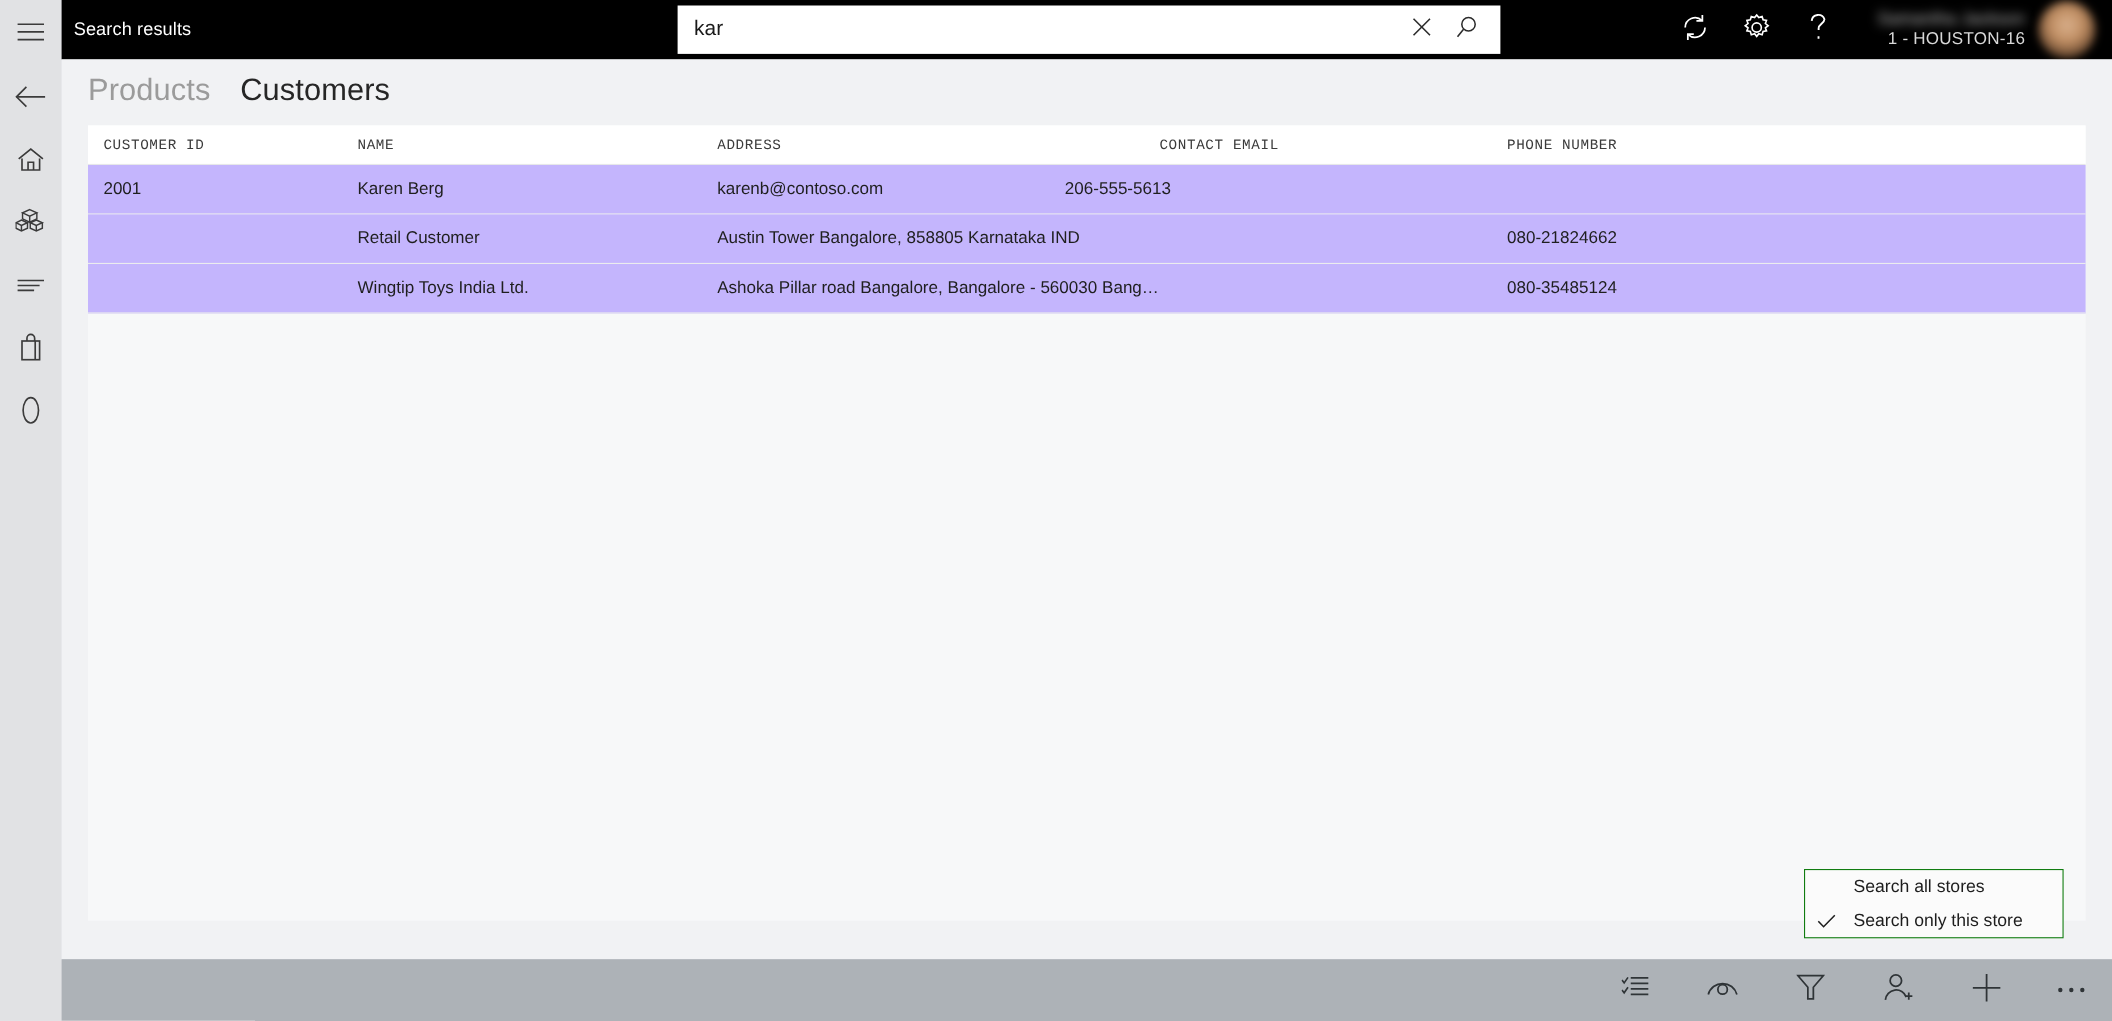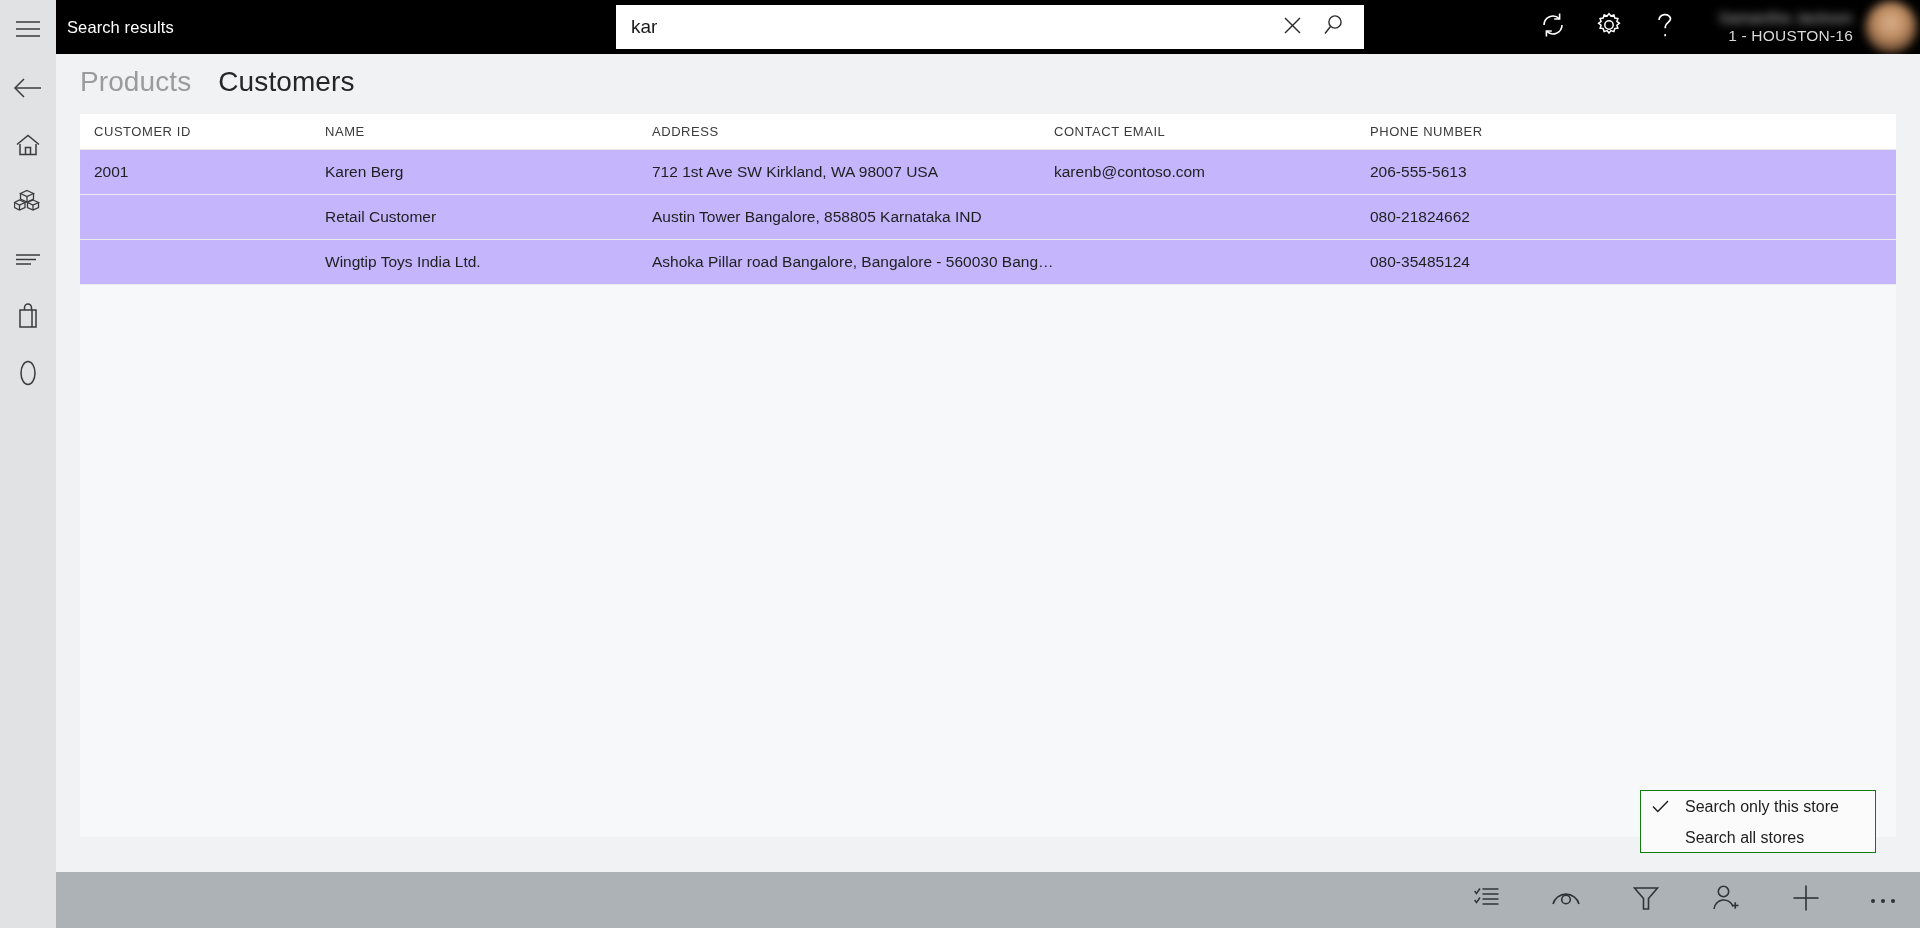--- a/index.html
+++ b/index.html
@@ -50,21 +50,21 @@
   }
   .searchwrap input::placeholder { color:#8a8a8a; }
   .sb-icon {
     width:42px; height:44px;
     display:flex; align-items:center; justify-content:center;
     cursor:pointer;
   }
   .sb-icon.last { margin-right:9px; }
 
   .topright {
-    position:absolute; right:0; top:0; height:54px;
+    position:absolute; right:12px; top:0; height:54px;
     display:flex; align-items:center;
   }
   .tr-icon {
     width:56px; height:54px;
     display:flex; align-items:center; justify-content:center;
     cursor:pointer;
   }
   .tr-user {
     height:54px; width:172px;
     display:flex; flex-direction:column; align-items:flex-end;
@@ -114,21 +114,21 @@
     background:#f7f8f9;
   }
   .grid-head {
     display:flex; height:36px; align-items:center;
     background:#fff;
     border-bottom:1px solid #e6e7e9;
   }
   .grid-head .cell {
     font-size:13px; color:#3b3b3b;
     letter-spacing:.55px; text-transform:uppercase;
-    white-space:nowrap; overflow:hidden;
+    white-space:nowrap; overflow:hidden;font-family:Liberation Mono, monospace;
   }
   .row {
     display:flex; height:45px; align-items:center;
     background:#c4b5fd;
     border-bottom:1px solid #ebecee;
     cursor:pointer;
   }
   .row .cell {
     font-size:15.5px; color:#1f1f1f;
     white-space:nowrap; overflow:hidden; text-overflow:ellipsis;
@@ -335,21 +335,20 @@
         <div class="cell c0">CUSTOMER ID</div>
         <div class="cell c1">NAME</div>
         <div class="cell c2">ADDRESS</div>
         <div class="cell c3">CONTACT EMAIL</div>
         <div class="cell c4">PHONE NUMBER</div>
       </div>
 
       <div class="row">
         <div class="cell c0">2001</div>
         <div class="cell c1">Karen Berg</div>
-        <div class="cell c2">712 1st Ave SW Kirkland, WA 98007 USA</div>
         <div class="cell c3">karenb@contoso.com</div>
         <div class="cell c4">206-555-5613</div>
       </div>
       <div class="row">
         <div class="cell c0"></div>
         <div class="cell c1">Retail Customer</div>
         <div class="cell c2">Austin Tower Bangalore, 858805 Karnataka IND</div>
         <div class="cell c3"></div>
         <div class="cell c4">080-21824662</div>
       </div>
@@ -358,30 +357,30 @@
         <div class="cell c1">Wingtip Toys India Ltd.</div>
         <div class="cell c2">Ashoka Pillar road Bangalore, Bangalore - 560030 Bangalor...</div>
         <div class="cell c3"></div>
         <div class="cell c4">080-35485124</div>
       </div>
     </div>
   </div>
 
   <div class="dropdown">
     <div class="dd-item">
+      <span class="dd-check empty"></span>
+      <span>Search all stores</span>
+    </div>
+    <div class="dd-item">
       <span class="dd-check">
         <svg width="17" height="13" viewBox="0 0 17 13">
             <polyline points="1,6.5 5.8,11.5 16,1" stroke="#1d1d1d" stroke-width="1.4" fill="none"></polyline>
           </svg>
       </span>
       <span>Search only this store</span>
-    </div>
-    <div class="dd-item">
-      <span class="dd-check empty"></span>
-      <span>Search all stores</span>
     </div>
   </div>
 
   <div class="bottombar">
     <div class="bb-icon">
       <span>
         <svg width="25" height="22" viewBox="0 0 25 22">
             <g stroke="#2f3437" stroke-width="1.5" fill="none">
           <polyline points="0.5,4 2.5,6.5 6,1.5"></polyline>
           <polyline points="0.5,13 2.5,15.5 6,10.5"></polyline>

